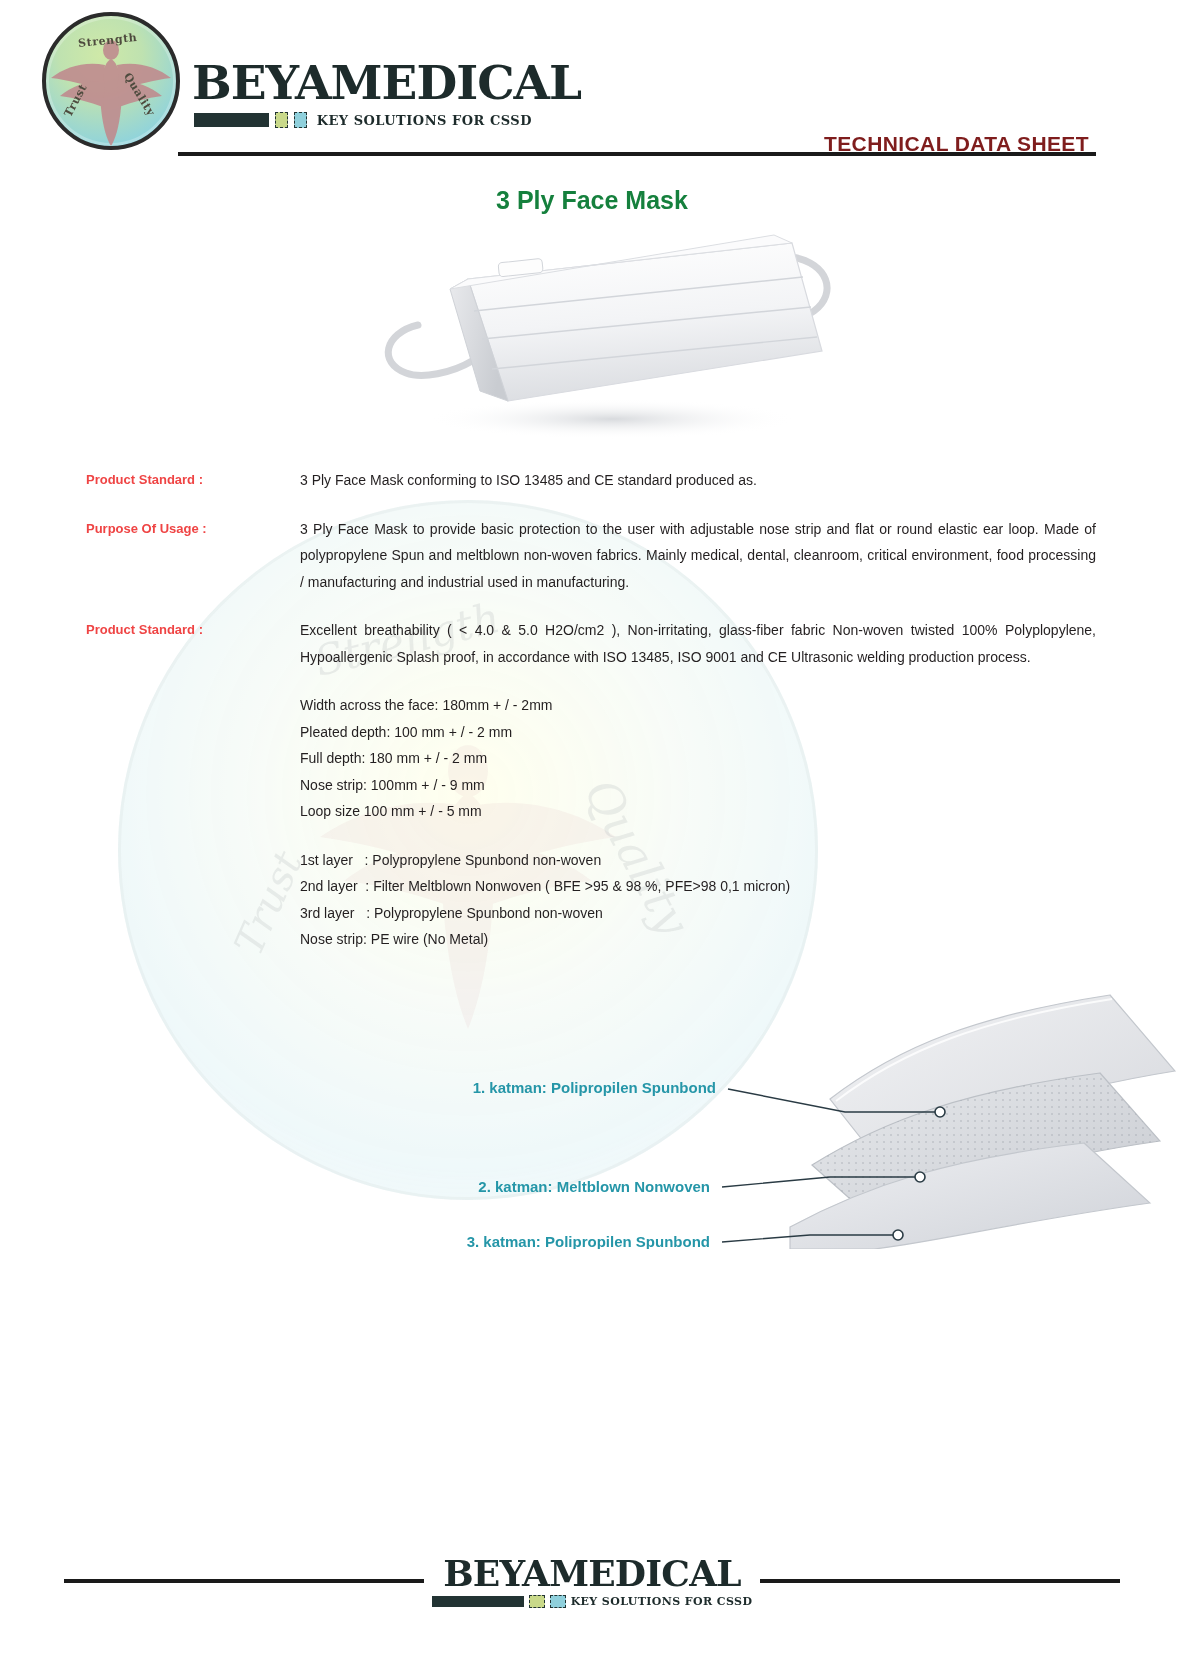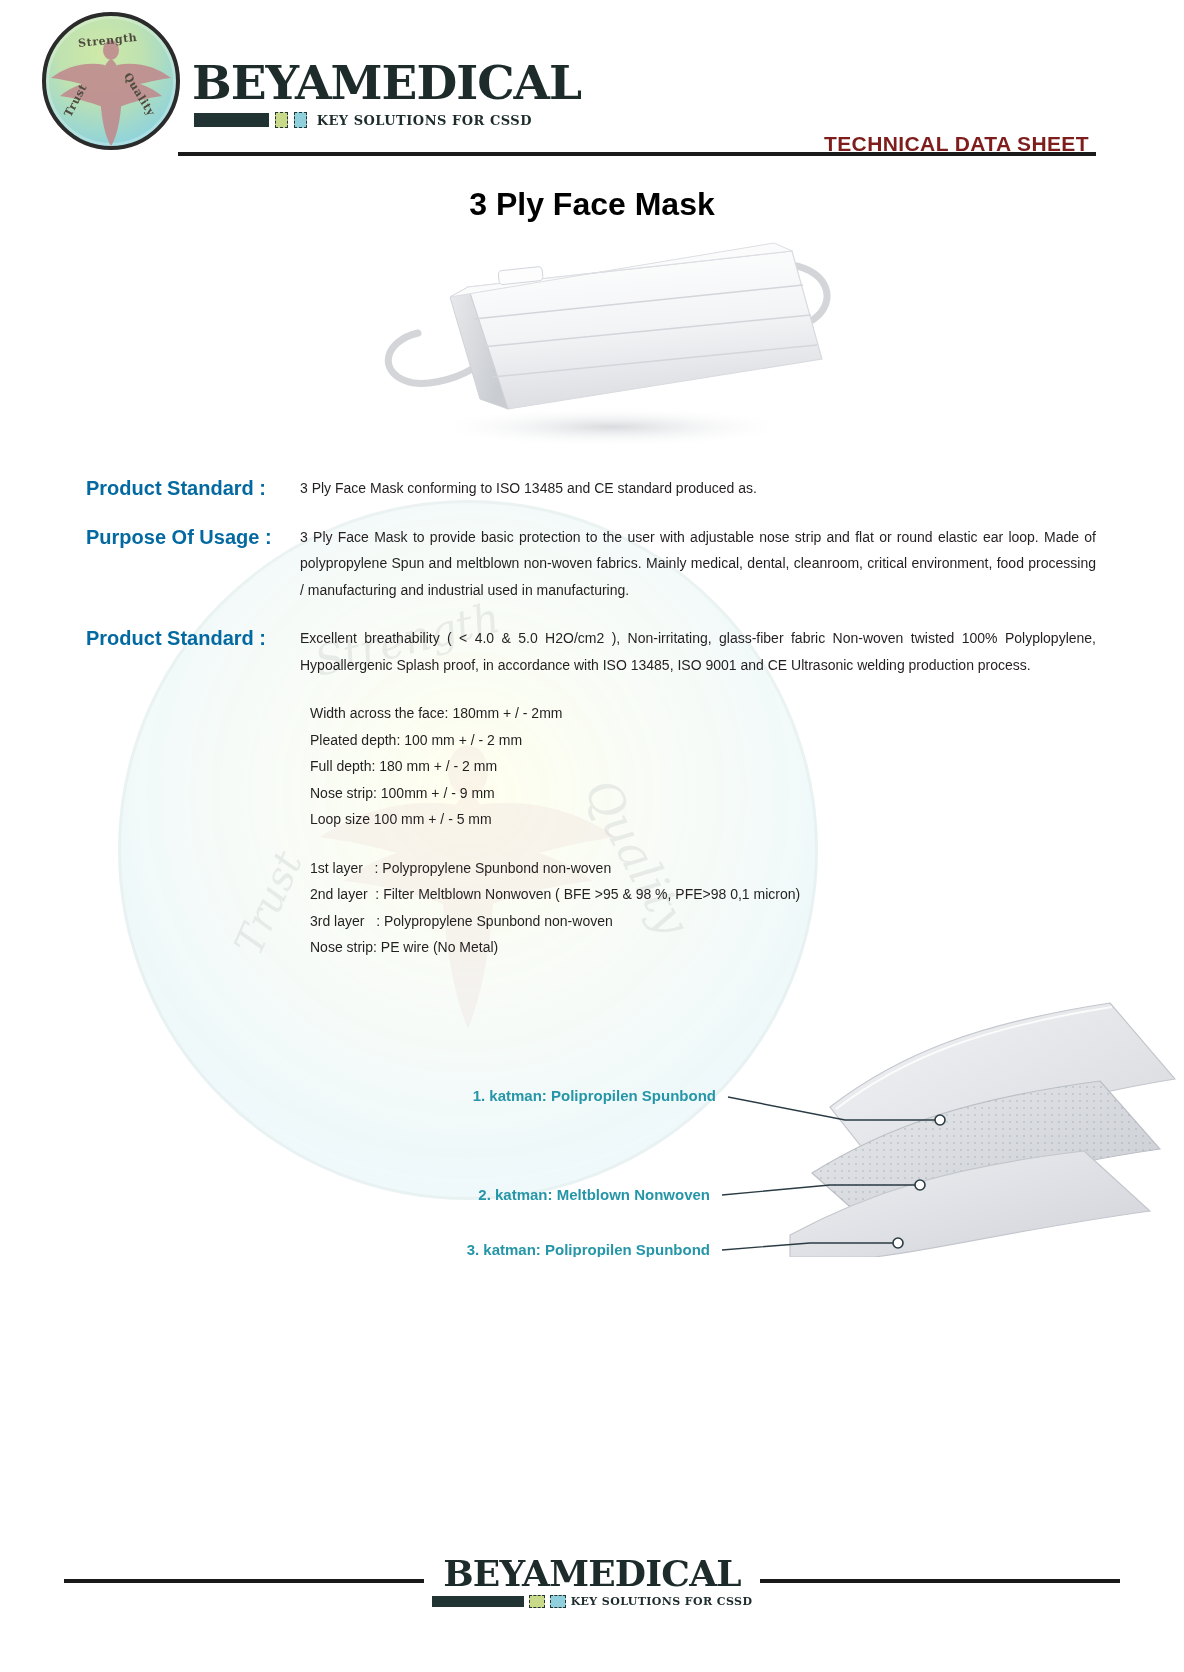--- a/index.html
+++ b/index.html
@@ -142,23 +142,23 @@
     height: 4px;
     background: #1a1a1a;
   }
 
   
   .doc-title {
     position: relative;
     z-index: 3;
     text-align: center;
     margin-top: 28px;
-    font-size: 32px;
-    font-weight: bold;
-    color: #000000;
+    font-size: 25px;
+    font-weight: bold;
+    color: #15803d;
   }
 
   
   .mask-photo {
     position: relative;
     z-index: 3;
     margin: 18px auto 0;
     width: 540px;
     height: 210px;
   }
@@ -169,39 +169,38 @@
     z-index: 3;
     padding: 24px 88px 0 86px;
   }
   .row {
     display: flex;
     margin-bottom: 22px;
   }
   .row-label {
     width: 214px;
     flex: 0 0 214px;
-    font-size: 20px;
-    font-weight: bold;
-    color: #0369a1;
+    font-size: 13px;
+    font-weight: bold;
+    color: #ef4444;
     line-height: 26px;
     white-space: nowrap;
   }
   .row-body {
     flex: 1;
     font-size: 14px;
     line-height: 26.5px;
     text-align: justify;
     color: #231f20;
   }
   .row-body.nojust { text-align: left; }
   .block-gap { height: 22px; }
   .dim-line, .layer-line {
     white-space: pre;
     line-height: 26.5px;
-    margin-left: 10px;
   }
 
   
   .diagram {
     position: relative;
     z-index: 3;
     margin: 26px 17px 0 0;
     height: 270px;
   }
   .diagram svg { display: block; }

